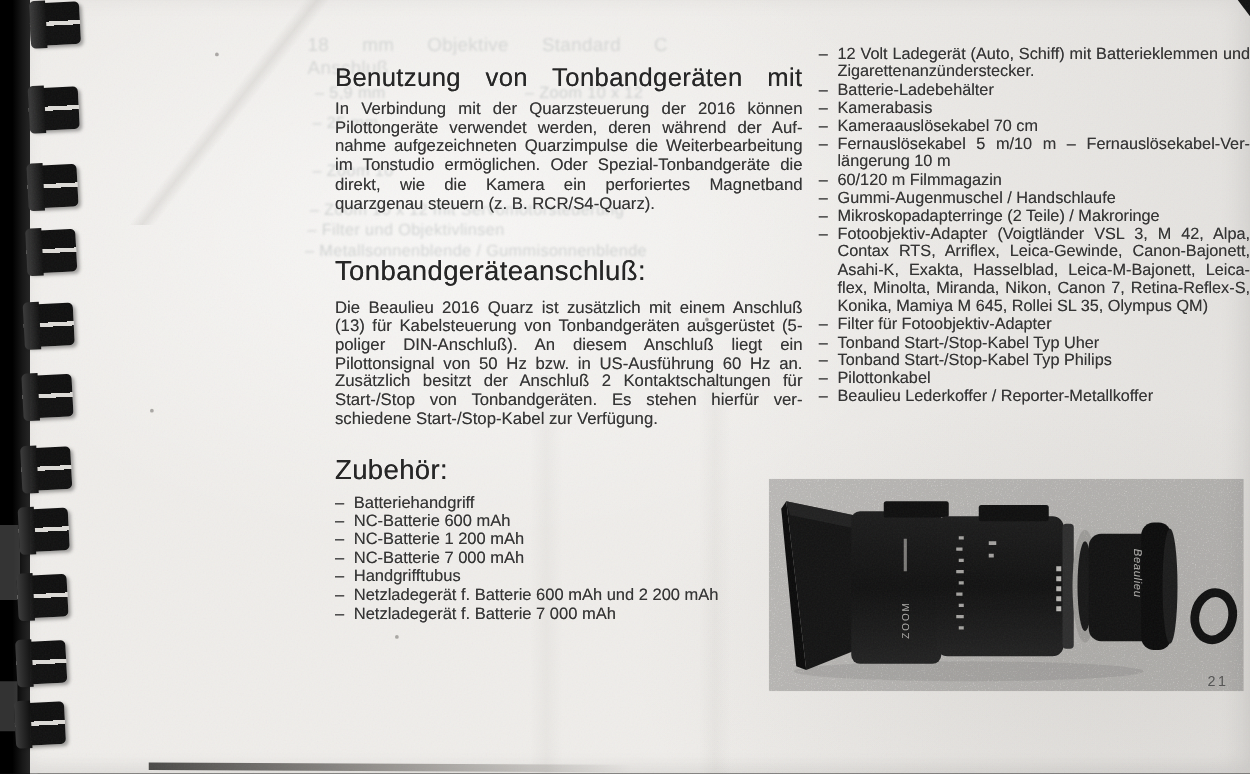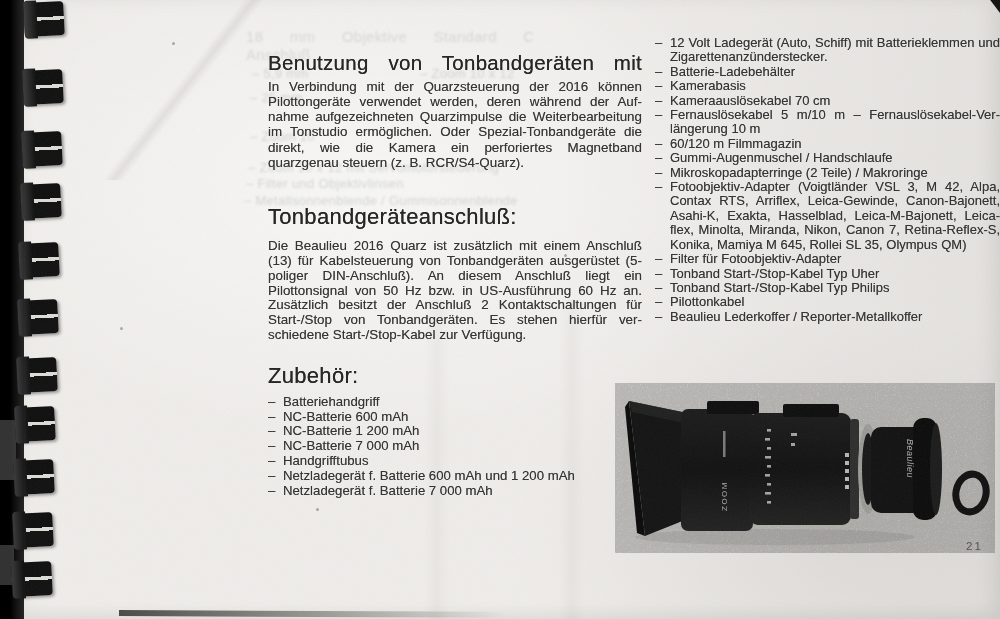--- a/index.html
+++ b/index.html
@@ -125,21 +125,21 @@
   </div>
 
   <div class="sec3">
     <h2 class="h2">Zubehör:</h2>
     <div class="plist">
       <div class="pitem"><span class="dash">–</span><span>Batteriehandgriff</span></div>
       <div class="pitem"><span class="dash">–</span><span>NC-Batterie 600 mAh</span></div>
       <div class="pitem"><span class="dash">–</span><span>NC-Batterie 1 200 mAh</span></div>
       <div class="pitem"><span class="dash">–</span><span>NC-Batterie 7 000 mAh</span></div>
       <div class="pitem"><span class="dash">–</span><span>Handgrifftubus</span></div>
-      <div class="pitem"><span class="dash">–</span><span>Netzladegerät f. Batterie 600 mAh und 1 200 mAh</span></div>
+      <div class="pitem"><span class="dash">–</span><span>Netzladegerät f. Batterie 600 mAh und 2 200 mAh</span></div>
       <div class="pitem"><span class="dash">–</span><span>Netzladegerät f. Batterie 7 000 mAh</span></div>
     </div>
   </div>
 </div>
 
 <div class="col-right">
   <div class="ritem"><span class="dash">–</span><span>12 Volt Ladegerät (Auto, Schiff) mit Batterieklemmen und Zigarettenanzünderstecker.</span></div>
   <div class="ritem"><span class="dash">–</span><span>Batterie-Ladebehälter</span></div>
   <div class="ritem"><span class="dash">–</span><span>Kamerabasis</span></div>
   <div class="ritem"><span class="dash">–</span><span>Kameraauslösekabel 70 cm</span></div>

